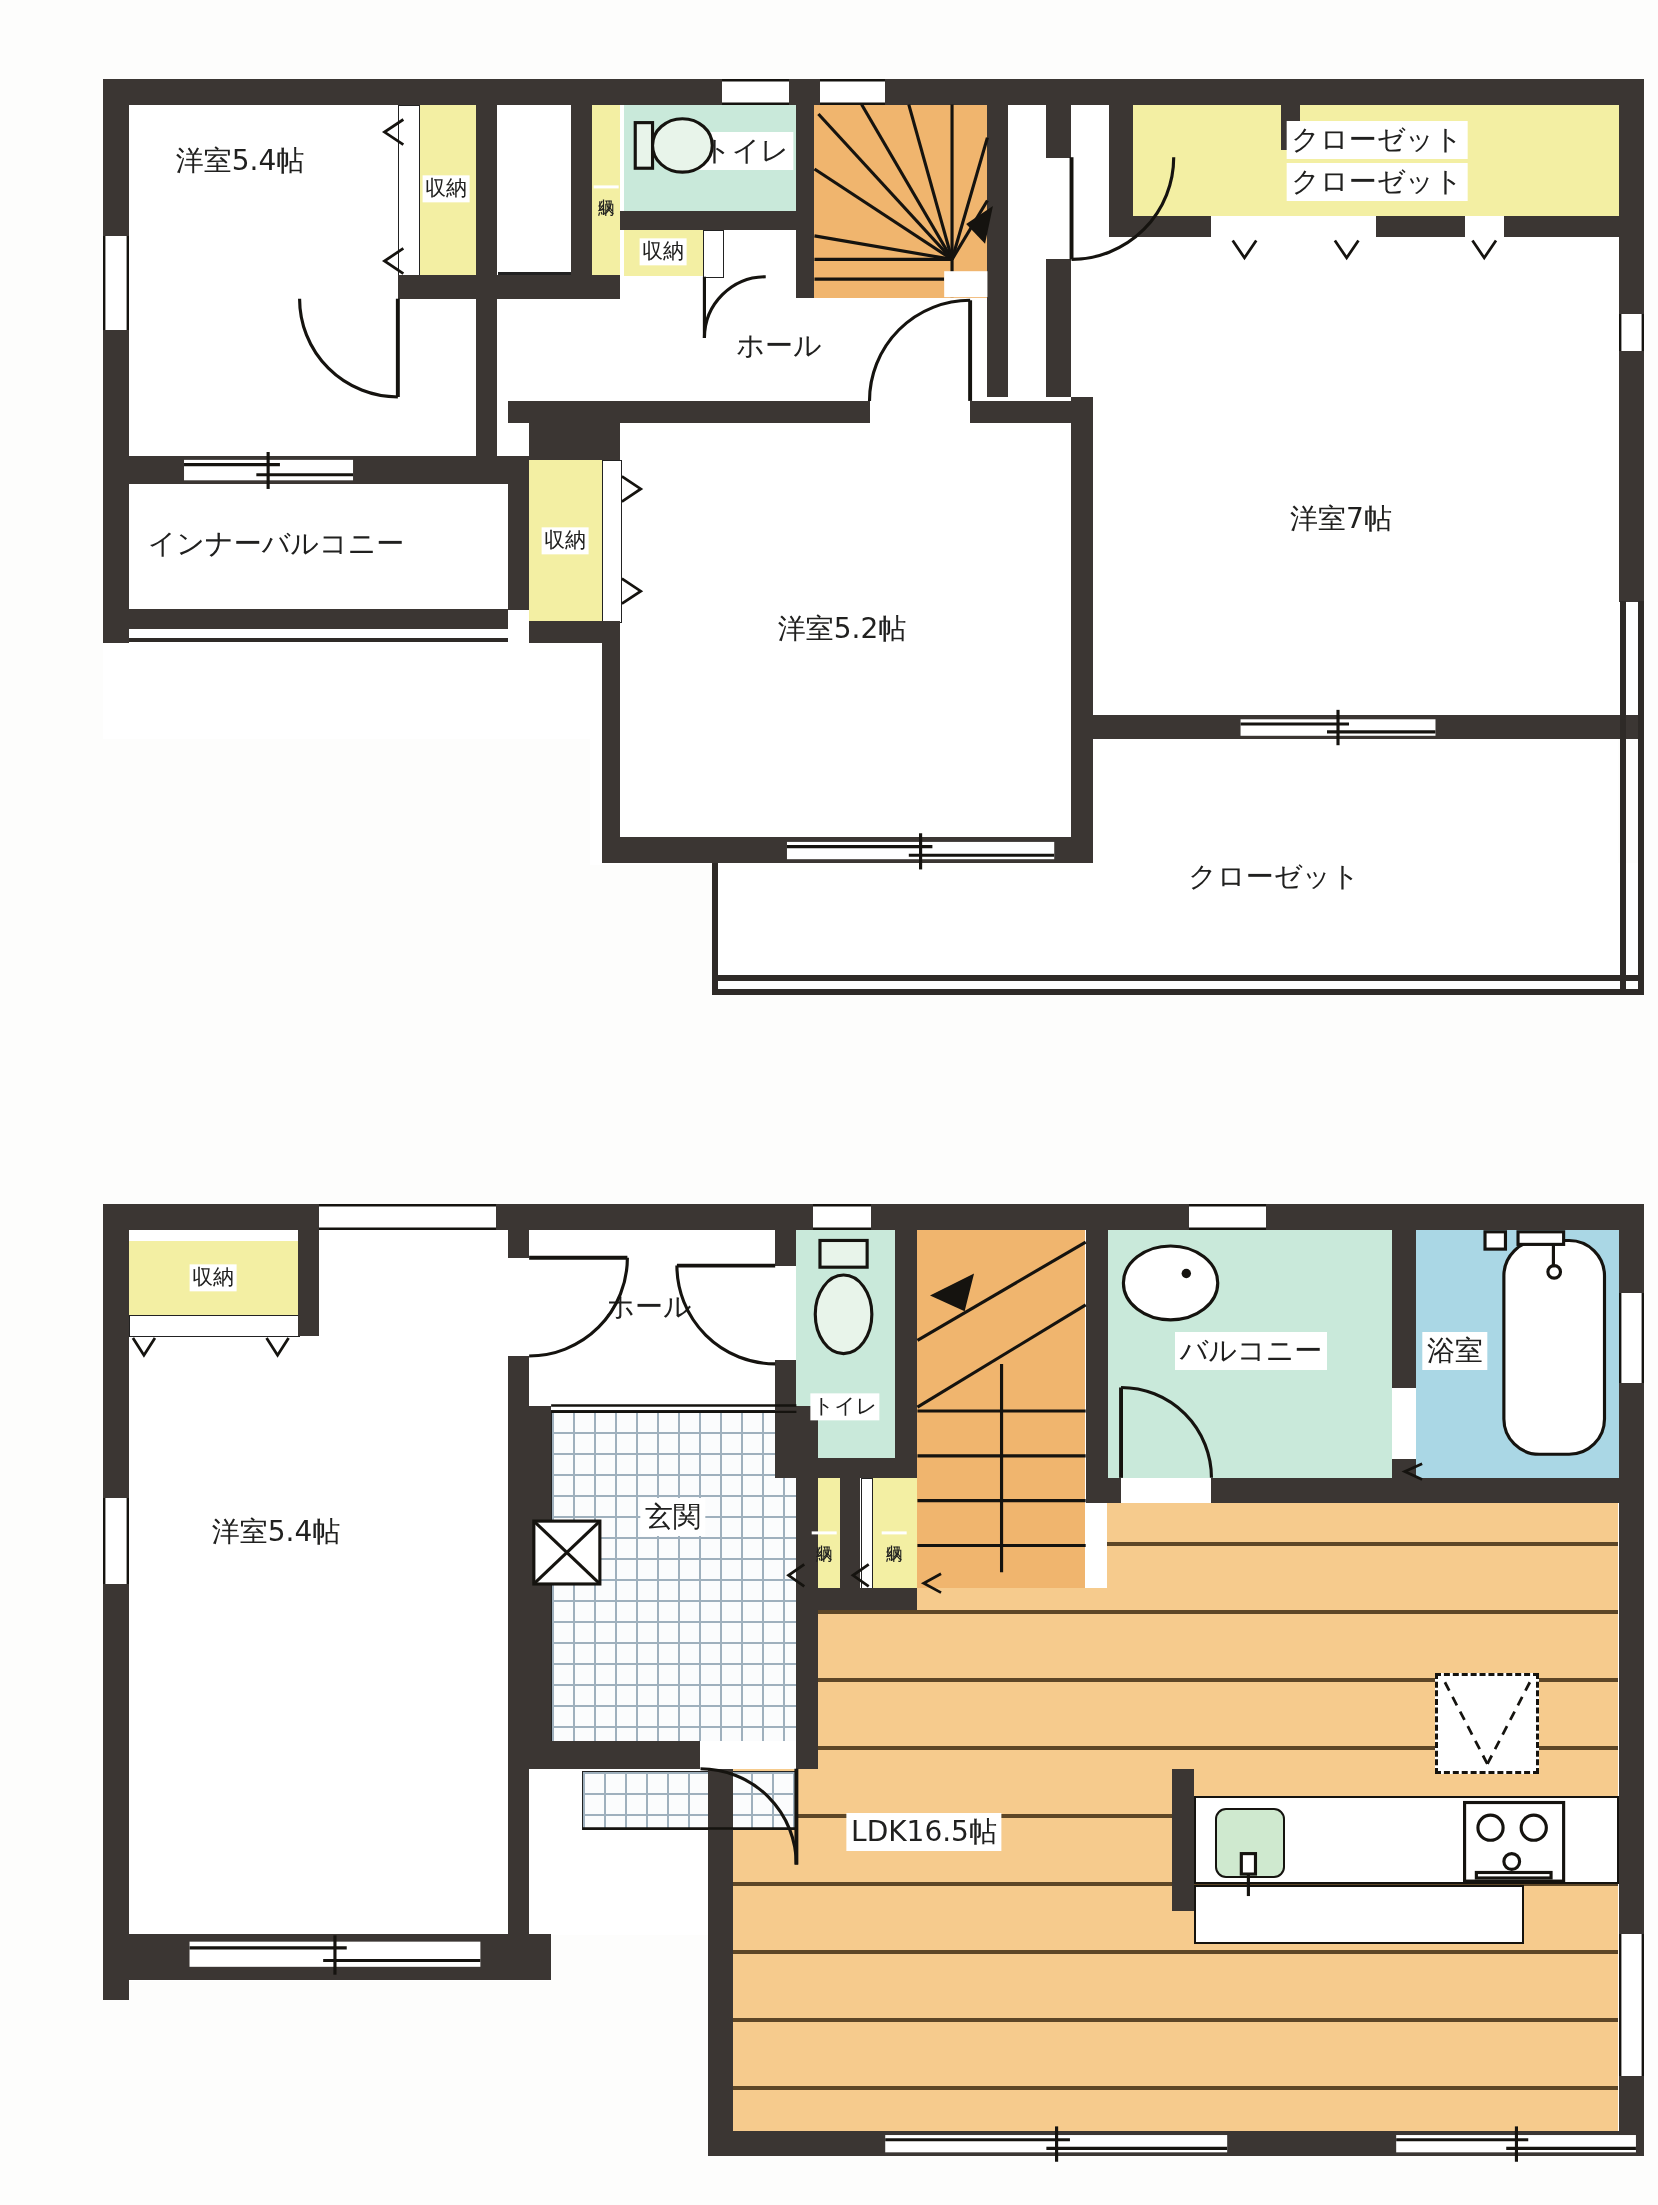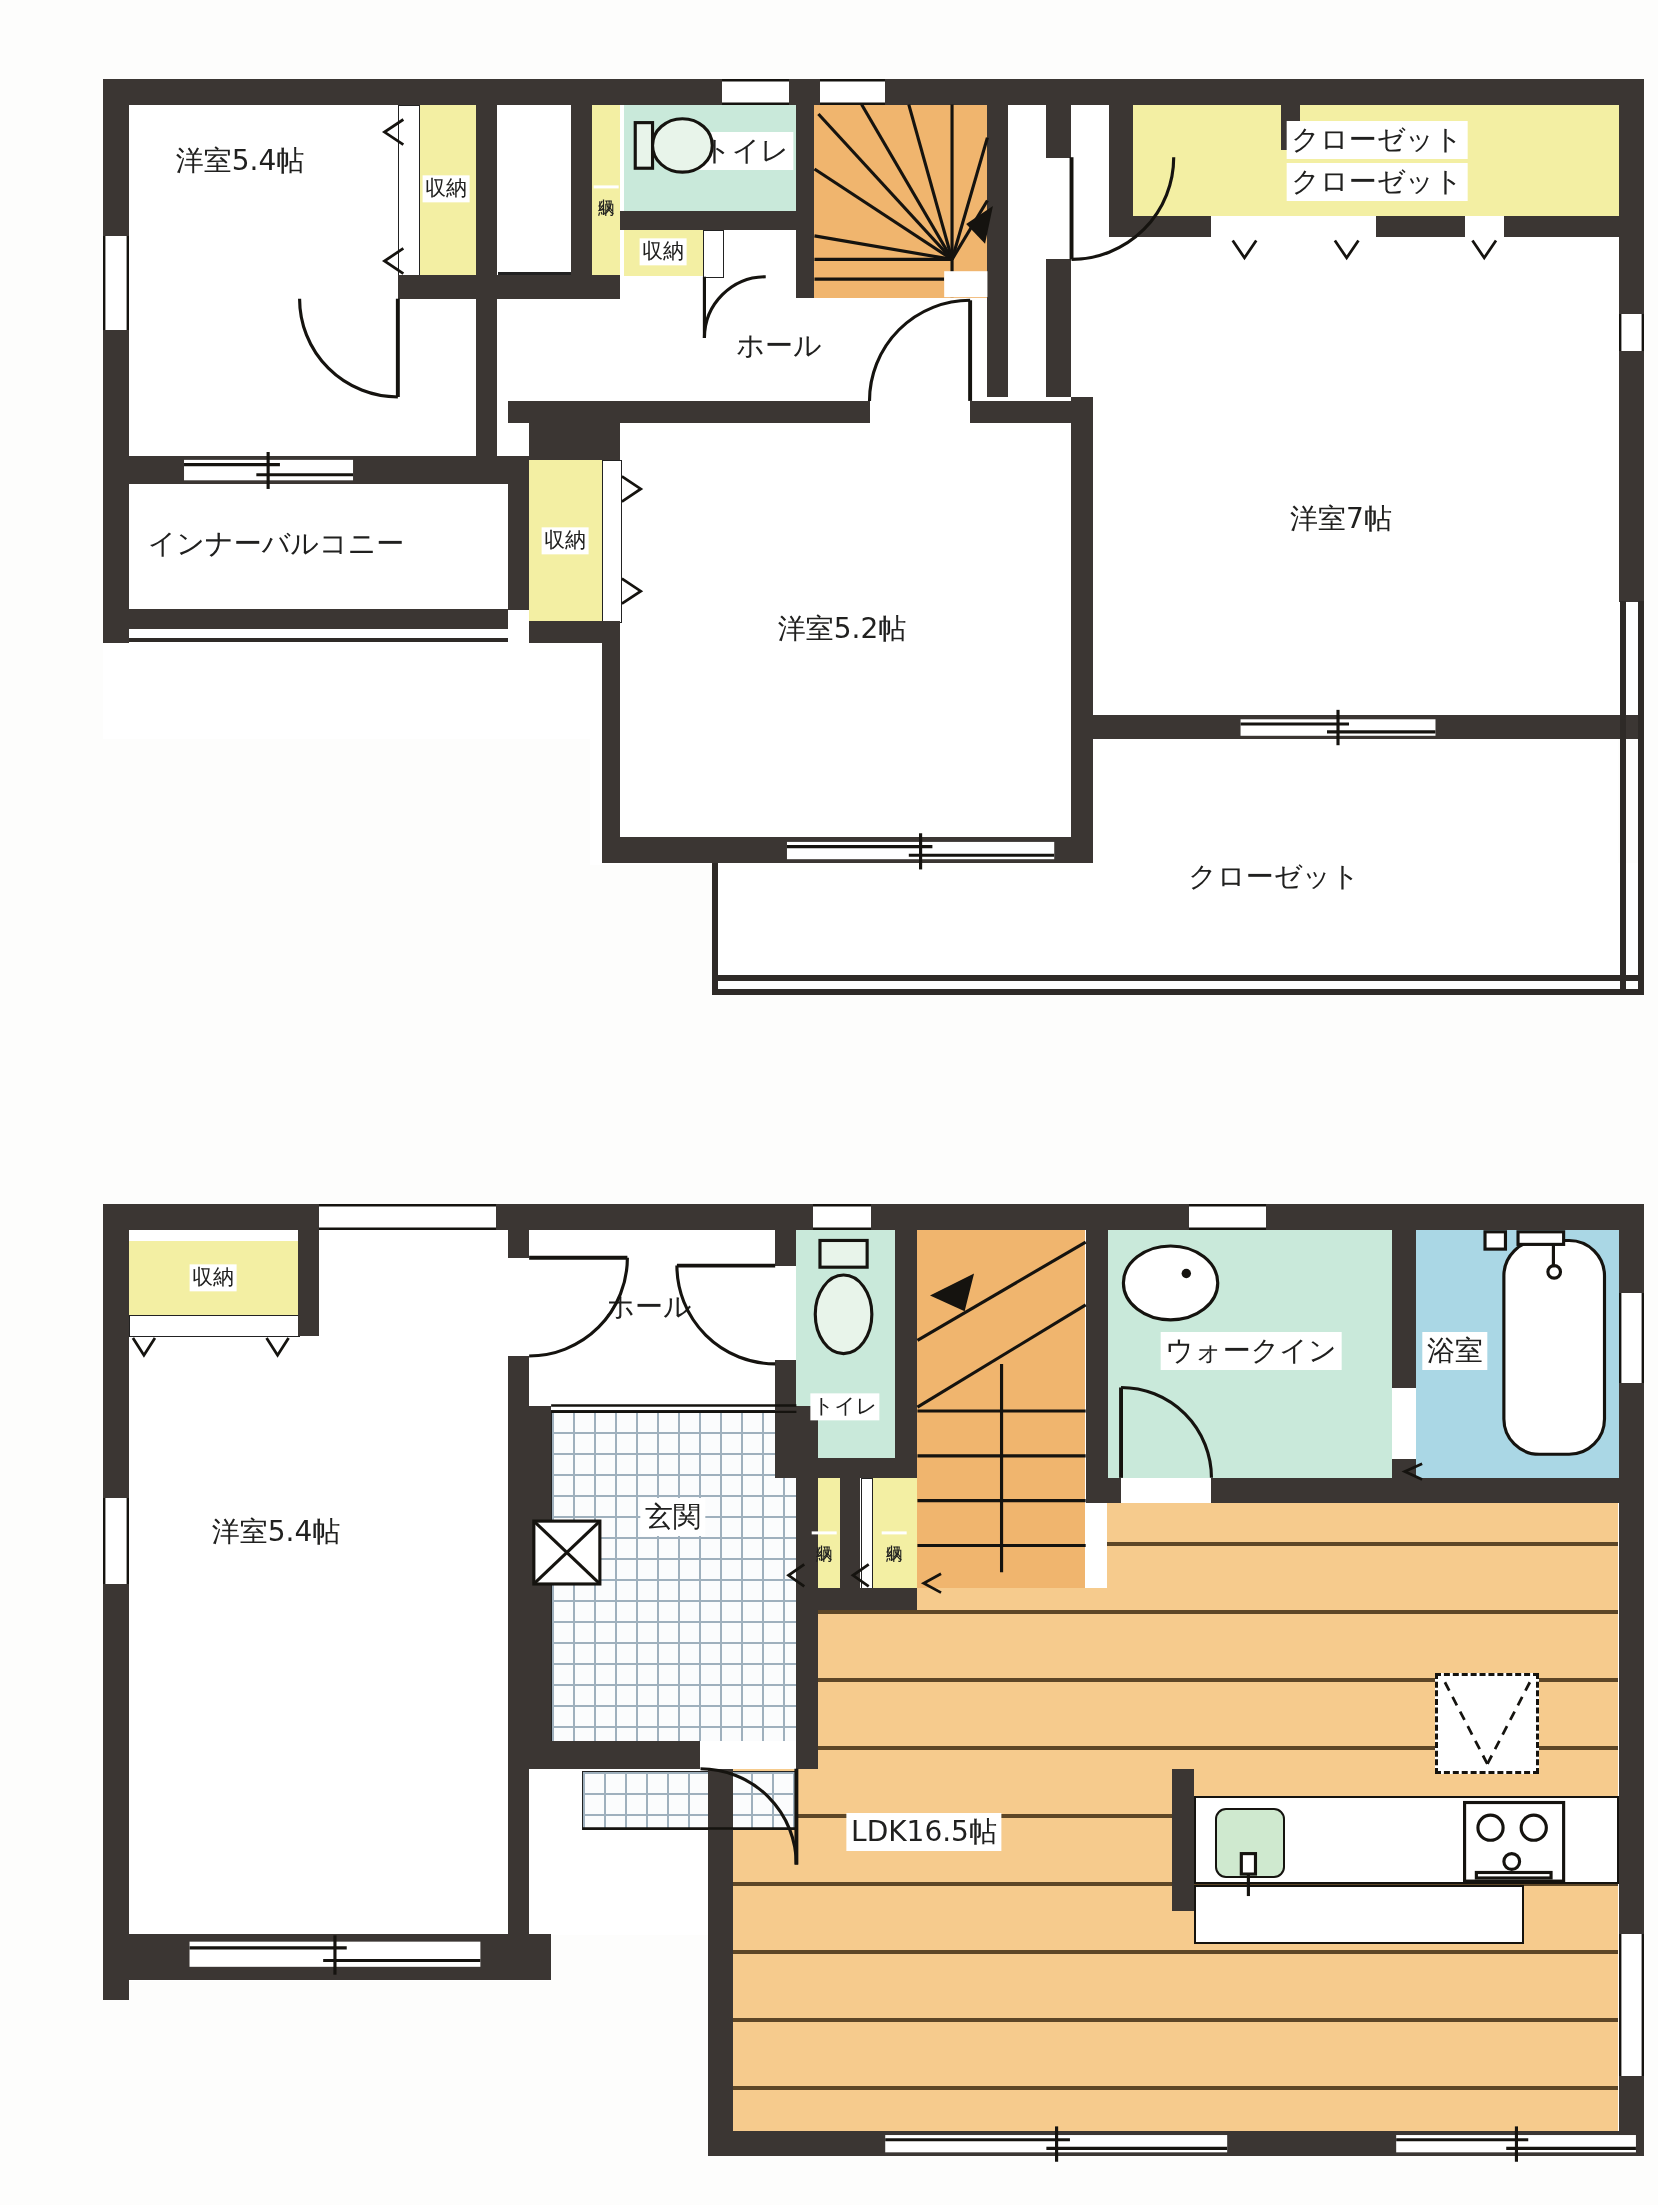--- a/index.html
+++ b/index.html
@@ -163,21 +163,21 @@
   <div class="base" style="left:1154px;top:1885px;width:330px;height:59px;border:2.4px solid #15130f;box-sizing:border-box;"></div>
   <div style="position:absolute;left:1175px;top:1808px;width:66px;height:66px;background:#cfe9cf;border:2.4px solid #15130f;border-radius:11px;"></div>
   <div style="position:absolute;left:1395px;top:1673px;width:104px;height:101px;background:#fff;border:3.1px dashed #15130f;box-sizing:border-box;"></div>
 
   <div class="lab s" style="left:173px;top:1278px;">収納</div>
   <div class="lab" style="left:609px;top:1307px;">ホール</div>
   <div class="lab s" style="left:805px;top:1407px;">トイレ</div>
   <div class="lab" style="left:633px;top:1517px;">玄関</div>
   <div class="lab xs v" style="left:784px;top:1533px;">収納</div>
   <div class="lab xs v" style="left:854px;top:1533px;">収納</div>
-  <div class="lab" style="left:1211px;top:1351px;">ウォークイン</div>
+  <div class="lab" style="left:1211px;top:1351px;">バルコニー</div>
   <div class="lab" style="left:1415px;top:1351px;">浴室</div>
   <div class="lab" style="left:236px;top:1532px;">洋室5.4帖</div>
   <div class="lab" style="left:884px;top:1832px;">LDK16.5帖</div>
 
   <svg width="1659" height="2205" viewBox="0 0 2110 2805">
     <g stroke="#15130f" stroke-width="4" fill="none">
 
       <g>
         <rect x="183" y="585" width="215" height="26" fill="#fff" stroke="none"></rect>
         <line x1="183" y1="591" x2="305" y2="591"></line>

